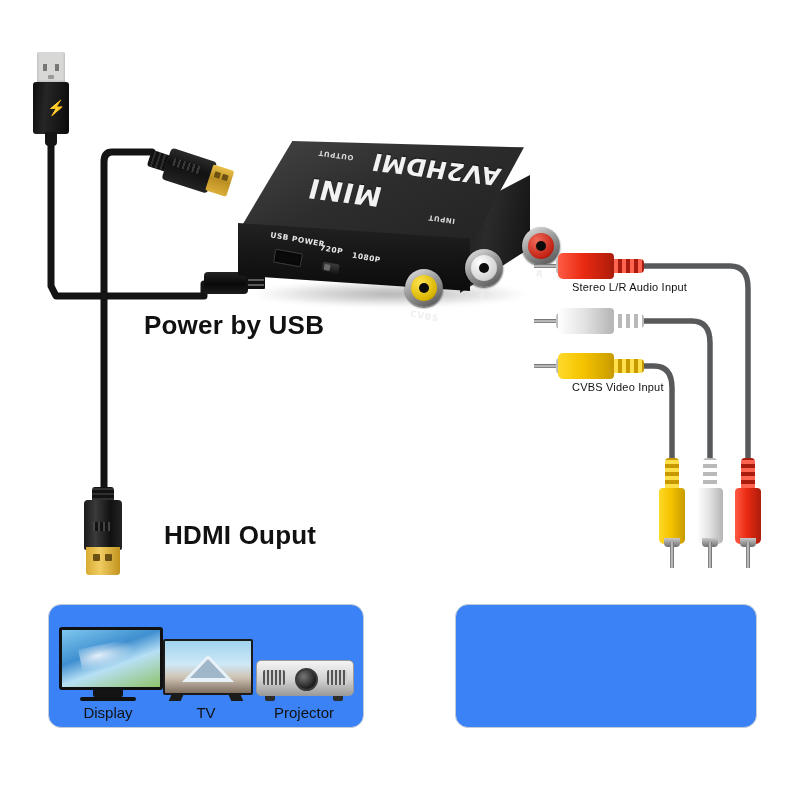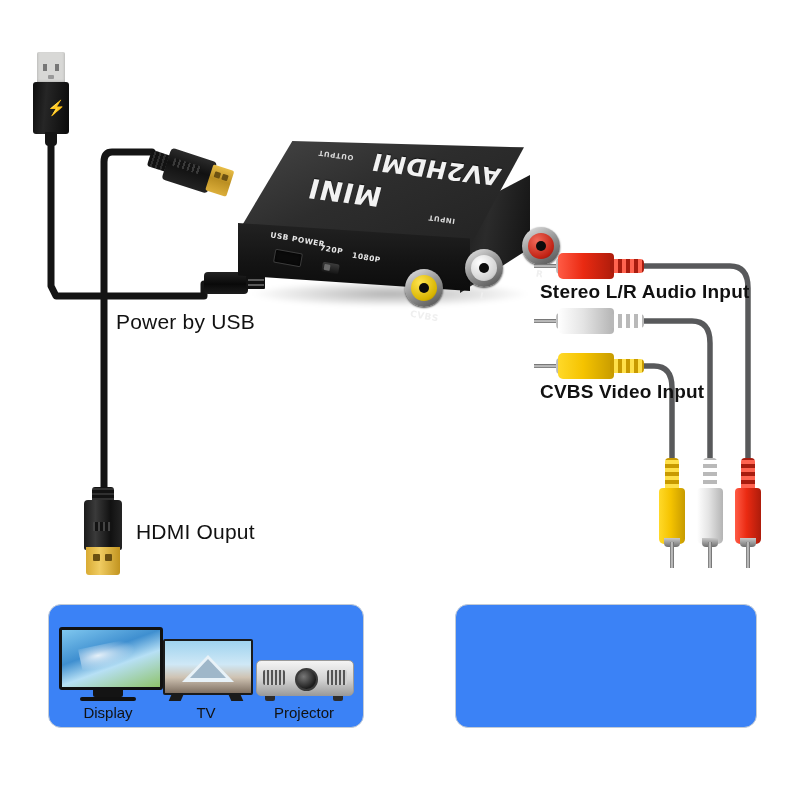--- a/index.html
+++ b/index.html
@@ -17,22 +17,22 @@
   .stage { position: absolute; inset: 0; }
 
   
   .label {
     position: absolute;
     font-family: "Liberation Sans", sans-serif;
     color: #111;
     white-space: nowrap;
     letter-spacing: .2px;
   }
-  .label-lg { font-size: 21px; font-weight: 400; }
-  .label-md { font-size: 19px; font-weight: 700; }
+  .label-lg { font-size: 26px; font-weight: 700; margin-left: 28px; }
+  .label-md { font-size: 11px; font-weight: 400; margin-left: 32px; }
 
   
   svg.wires {
     position: absolute; left: 0; top: 0;
     width: 800px; height: 800px;
     pointer-events: none;
   }
 
   
   .usb-a { position: absolute; left: 33px; top: 52px; width: 36px; height: 95px; }

